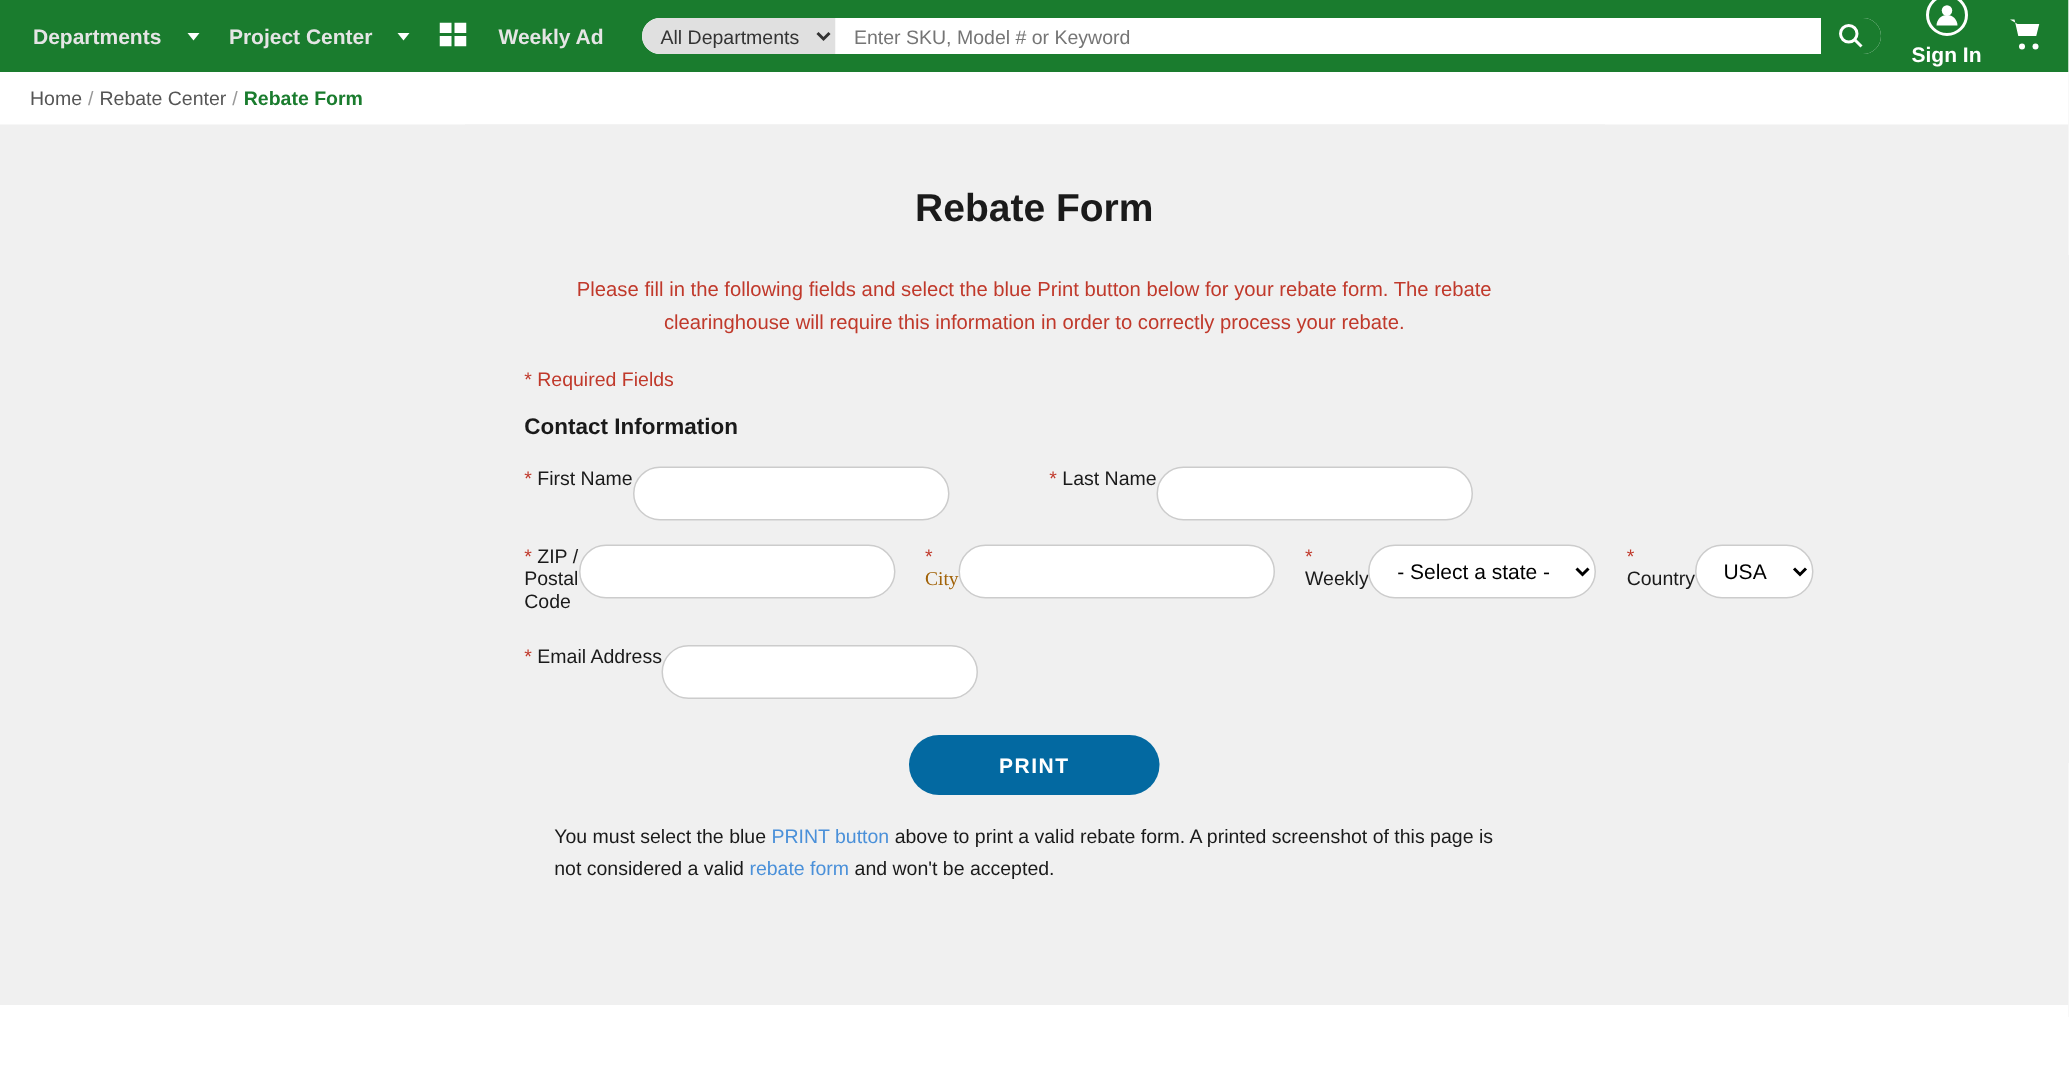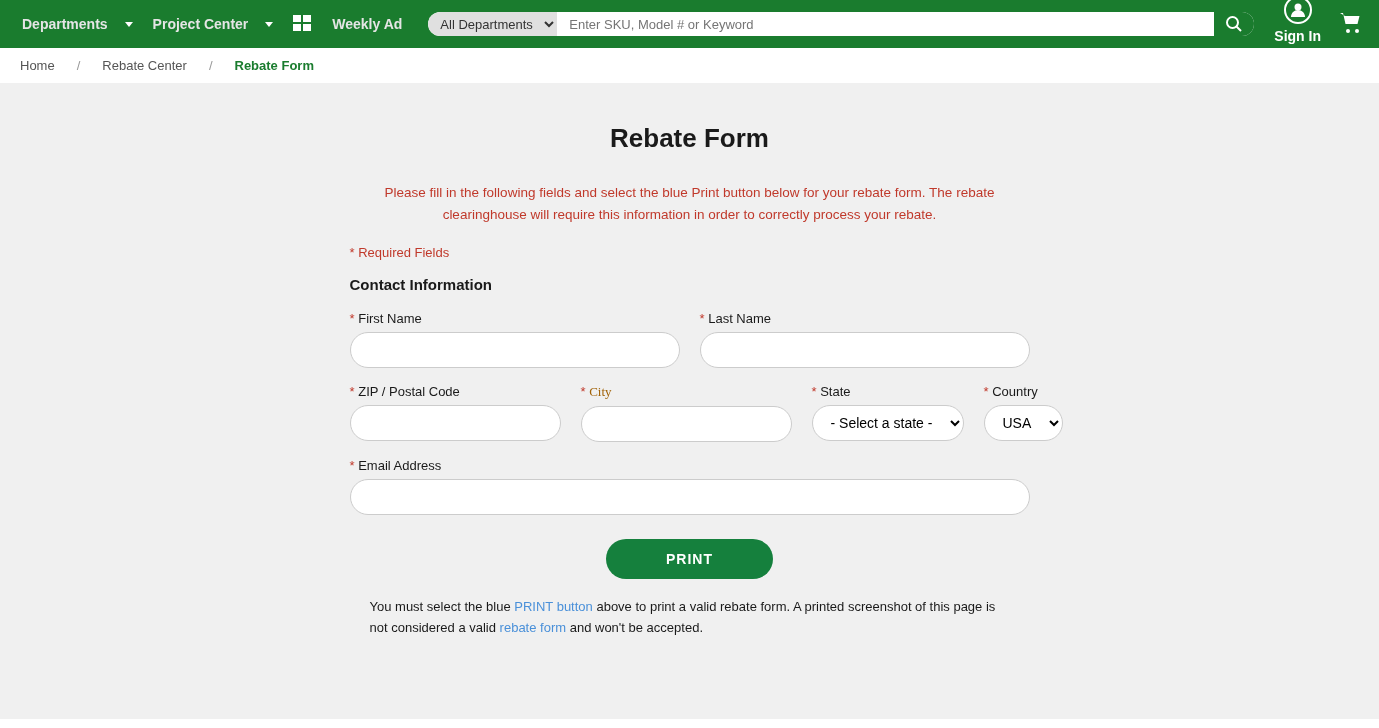--- a/index.html
+++ b/index.html
@@ -96,21 +96,21 @@
       font-size: 15px;
     }
 
     
     .breadcrumb {
       padding: 10px 20px;
       font-size: 13px;
       color: #555;
       display: flex;
       align-items: center;
-      gap: 22px;
+      gap: 4px;
     }
     .breadcrumb a { color: #555; text-decoration: none; }
     .breadcrumb .current { color: #1a7c2e; font-weight: 700; }
     .breadcrumb .sep { color: #999; }
 
     
     .main-content {
       background: #f0f0f0;
       margin: 0 auto;
       max-width: 1379px;
@@ -152,21 +152,20 @@
       color: #1a1a1a;
       margin-bottom: 18px;
     }
     .form-row {
       display: flex;
       gap: 20px;
       margin-bottom: 16px;
     }
     .form-group {
       display: flex;
-      flex-direction: column;
       flex: 1;
     }
     .form-group label {
       font-size: 13px;
       color: #c0392b;
       margin-bottom: 6px;
     }
     .form-group label span.field-name {
       color: #1a1a1a;
     }
@@ -180,21 +179,21 @@
       height: 36px;
     }
     select.form-input {
       appearance: auto;
       cursor: pointer;
     }
     .full-width { width: 100%; }
     .print-btn {
       display: block;
       margin: 24px auto 0 auto;
-      background: #15803d;
+      background: #0369a1;
       color: #fff;
       border: none;
       border-radius: 20px;
       padding: 12px 60px;
       font-size: 14px;
       font-weight: 700;
       letter-spacing: 1px;
       cursor: pointer;
     }
     .print-note {
@@ -316,21 +315,21 @@
         <input class="form-input" type="text" style="">
       </div>
       <div class="form-group city-group">
         <label>
           <span style="color:#c0392b;">*</span> <span class="field-name" style="color:#a16207;font-family:Liberation Serif, serif;">City</span>
         </label>
         <input class="form-input" type="text" style="">
       </div>
       <div class="form-group state-group">
         <label>
-          <span style="color:#c0392b;">*</span> <span class="field-name" style="color:#1a1a1a;">State</span>
+          <span style="color:#c0392b;">*</span> <span class="field-name" style="color:#1a1a1a;">Weekly</span>
         </label>
         <select class="form-input">
           <option value="">- Select a state -</option>
         </select>
       </div>
       <div class="form-group country-group">
         <label>
           <span style="color:#c0392b;">*</span> <span class="field-name" style="color:#1a1a1a;">Country</span>
         </label>
         <select class="form-input">

